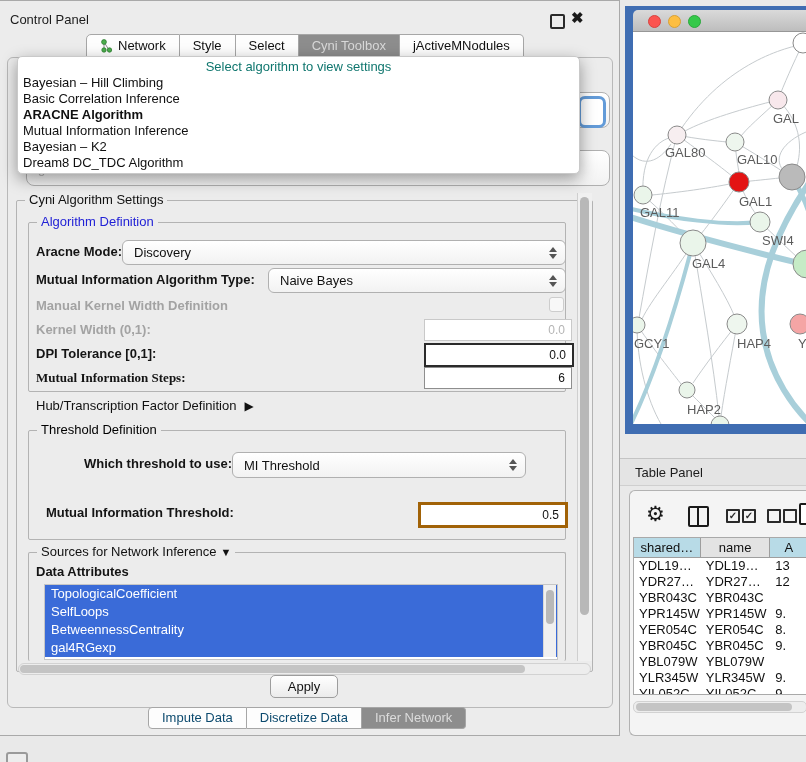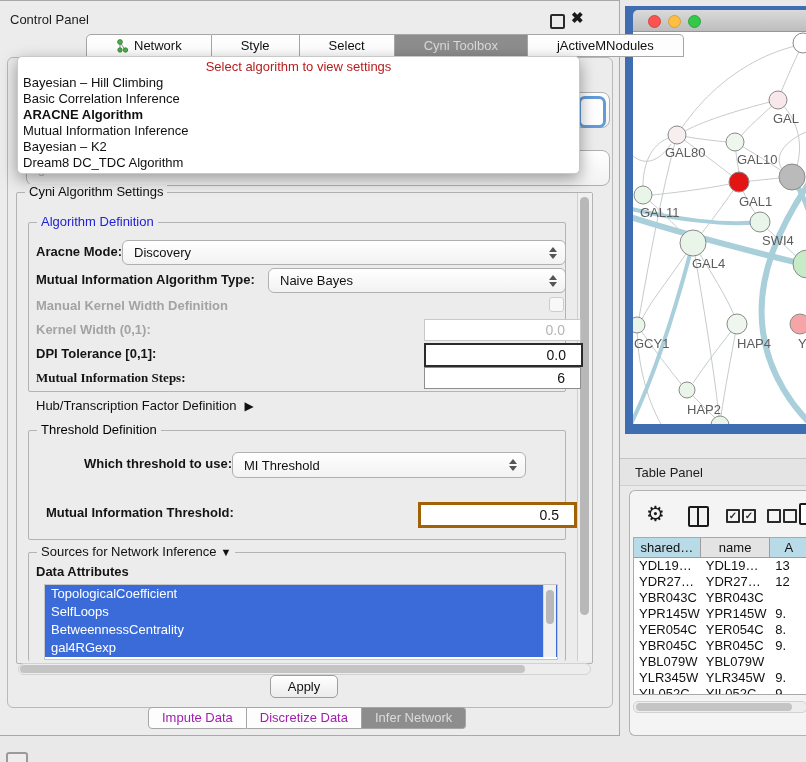--- a/index.html
+++ b/index.html
@@ -6,63 +6,63 @@
   body{font-family:"Liberation Sans",sans-serif;background:#e9e9e9;}
   .stage{position:relative;width:806px;height:762px;overflow:hidden;background:#e9e9e9;}
   .abs{position:absolute;}
   
   .cpanel{left:0;top:6;width:619px;height:734px;background:#ececec;border:1px solid #a9a9a9;border-left:none;}
   .cp-title{left:10px;top:11px;font-size:13px;color:#1c1c1c;}
   .float-ic{left:550px;top:13px;width:11px;height:11px;border:2px solid #2a2a2a;border-radius:2px;}
   .close-ic{left:571px;top:8px;font-size:15px;font-weight:bold;color:#1a1a1a;}
   
   .tabbar{left:86px;top:34px;height:23px;display:flex;z-index:5;}
-  .tab{display:flex;align-items:center;gap:5px;padding:0 29px;background:#fdfdfd;border:1px solid #a6a6a6;border-left:none;font-size:13px;color:#111;line-height:21px;white-space:nowrap;}
+  .tab{display:flex;align-items:center;gap:5px;padding:0 13px;background:#fdfdfd;border:1px solid #a6a6a6;border-left:none;font-size:13px;color:#111;line-height:21px;white-space:nowrap;}
   .tab:first-child{border-left:1px solid #a6a6a6;border-radius:5px 0 0 0;}
   .tab:last-child{border-radius:0 5px 0 0;}
   .tab.sel{background:#8d8d8d;color:#d9d9d9;}
   
   .main-inner{left:7px;top:57px;width:604px;height:649px;border:1px solid #b9b9b9;border-radius:6px;background:#ececec;}
   
   .combo{background:linear-gradient(#ffffff,#f2f2f2);border:1px solid #b0b0b0;border-radius:6px;font-size:13px;color:#111;}
   .combo .val{position:absolute;left:11px;top:0;bottom:0;display:flex;align-items:center;}
   .stepper{position:absolute;right:7px;top:50%;transform:translateY(-50%);width:9px;}
   .stepper i{display:block;width:0;height:0;border-left:4px solid transparent;border-right:4px solid transparent;}
   .stepper .up{border-bottom:5px solid #555;margin-bottom:2px;}
   .stepper .dn{border-top:5px solid #555;}
   .combo-behind-a{left:26px;top:92px;width:582px;height:34px;border-radius:8px;}
   .focusring{position:absolute;right:3px;top:3px;width:22px;height:26px;border:3px solid #639bd8;border-radius:7px;background:#fff;}
   .combo-behind-b{left:26px;top:150px;width:582px;height:34px;border-radius:8px;}
   .combo-behind-b .val{color:#b3b3b3;}
   
   .dropdown{left:17px;top:56px;width:561px;height:116px;background:#ffffff;border:1px solid #c9c9c9;border-radius:5px;box-shadow:0 5px 16px rgba(0,0,0,.38);z-index:40;overflow:hidden;}
-  .dd-prompt{text-align:center;color:#b91c1c;font-size:13px;padding-top:2px;height:16px;}
+  .dd-prompt{text-align:center;color:#0f766e;font-size:13px;padding-top:2px;height:16px;}
   .dd-opt{font-size:13px;color:#101010;line-height:16px;padding-left:5px;white-space:nowrap;}
   .dd-opt.hl{font-weight:bold;}
   
   .group{border:1px solid #b3b3b3;border-radius:2px;}
   .gtitle{position:absolute;top:-9px;left:8px;background:#ececec;padding:0 4px;font-size:13px;color:#111;white-space:nowrap;}
   .gtitle.blue{color:#2121d6;}
   .gtitle.green{color:#000000;}
   .flabel{font-size:13px;font-weight:bold;color:#141414;white-space:nowrap;}
   .flabel.dis{color:#a3a3a3;}
-  .tinput{position:absolute;background:#fff;font-size:14px;text-align:right;padding-right:15px;display:flex;align-items:center;justify-content:flex-end;color:#111;}
+  .tinput{position:absolute;background:#fff;font-size:12px;text-align:right;padding-right:6px;display:flex;align-items:center;justify-content:flex-end;color:#111;}
   
   .vscroll{background:#f0f0f0;border-left:1px solid #cfcfcf;}
   .vthumb{position:absolute;left:2px;width:9px;background:#b8b8b8;border-radius:5px;}
   .hscroll{background:#ededed;border:1px solid #d2d2d2;border-radius:6px;}
   .hthumb{position:absolute;top:1px;height:8px;background:#c4c4c4;border-radius:4px;}
   
   .attr-list{background:#fff;border:1px solid #c6c6c6;overflow:hidden;}
   .attr-item{height:18px;line-height:18px;background:#3a6bd8;color:#fff;font-size:13px;padding-left:6px;white-space:nowrap;}
   
   .btn{background:linear-gradient(#ffffff,#ebebeb);border:1px solid #9d9d9d;border-radius:5px;font-size:13px;color:#111;display:flex;align-items:center;justify-content:center;}
   
   .btabbar{left:148px;top:707px;height:22px;display:flex;}
-  .btab{padding:0 13px;background:#fdfdfd;border:1px solid #a6a6a6;border-left:none;font-size:13px;color:#a21caf;line-height:20px;}
+  .btab{padding:0 13px;background:#fdfdfd;border:1px solid #a6a6a6;border-left:none;font-size:13px;color:#0c4a6e;line-height:20px;}
   .btab:first-child{border-left:1px solid #a6a6a6;border-radius:4px 0 0 4px;}
   .btab:last-child{border-radius:0 4px 4px 0;}
   .btab.sel{background:#8d8d8d;color:#dcdcdc;}
   .hub-arrow{display:inline-block;margin-left:8px;font-size:12px;color:#111;}
   .src-arrow{font-size:11px;color:#111;margin-left:4px;}
   
   .netwin{left:625px;top:6px;width:181px;height:428px;background:#3f6db2;}
   .net-titlebar{position:absolute;left:8px;top:4px;width:173px;height:21px;background:linear-gradient(#dadada,#bdbdbd);border-bottom:1px solid #979797;border-radius:5px 0 0 0;}
   .tl{position:absolute;top:5px;width:11px;height:11px;border-radius:50%;}
   .tl.red{background:#fb5450;border:1px solid #d8433f;left:15px;}
@@ -142,21 +142,21 @@
 
     <div class="dd-opt">Bayesian – Hill Climbing</div>
         <div class="dd-opt">Basic Correlation Inference</div>
         <div class="dd-opt hl">ARACNE Algorithm</div>
         <div class="dd-opt">Mutual Information Inference</div>
         <div class="dd-opt">Bayesian – K2</div>
         <div class="dd-opt">Dream8 DC_TDC Algorithm</div>
       </div>
   </div>
 
-  <div class="abs group" style="left:16px;top:192px;width:575px;height:470px;">
+  <div class="abs group" style="left:16px;top:200px;width:575px;height:470px;">
     <span class="gtitle">Cyni Algorithm Settings</span>
   </div>
   <div class="abs vscroll" style="left:577px;top:193px;width:14px;height:468px;">
     <div class="vthumb" style="top:4px;height:418px;"></div>
   </div>
 
   <div class="abs group" style="left:28px;top:222px;width:536px;height:168px;">
     <span class="gtitle blue">Algorithm Definition</span>
   </div>
 

